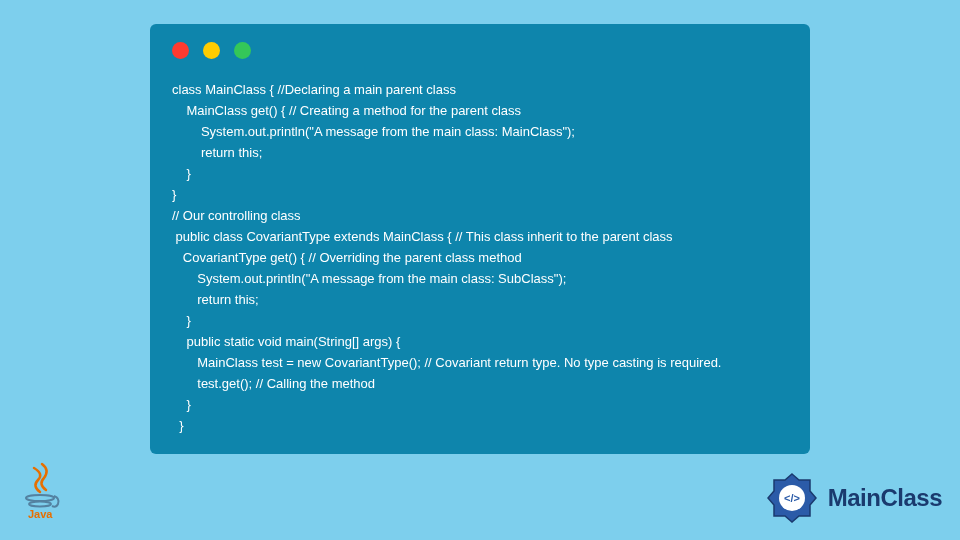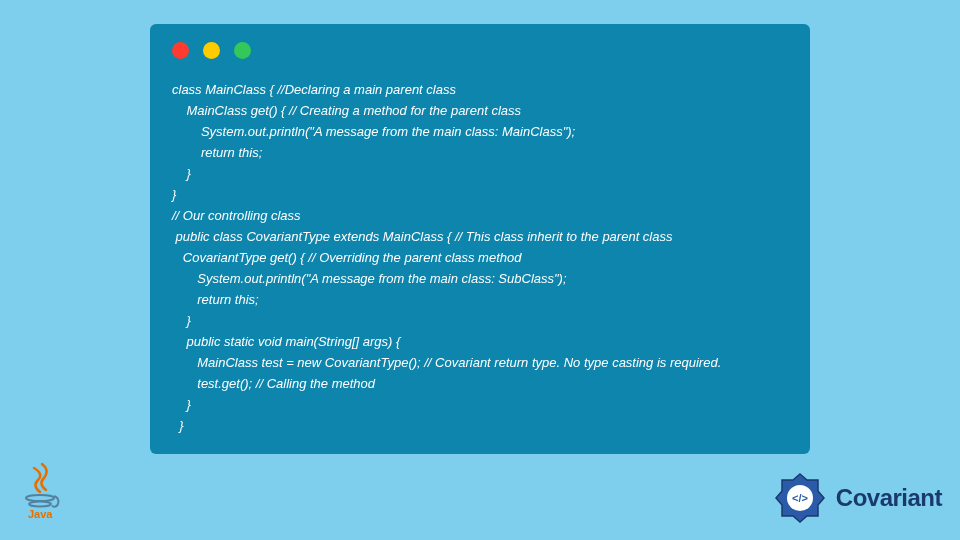--- a/index.html
+++ b/index.html
@@ -13,21 +13,20 @@
     }
     .code-window {
       position: absolute;
       top: 24px;
       left: 150px;
       width: 660px;
       height: 430px;
       background: #0e85ac;
       border-radius: 6px;
       padding: 18px 22px;
-      font-style: italic;
     }
     .dots {
       display: flex;
       gap: 14px;
       margin-bottom: 20px;
     }
     .dot {
       width: 17px;
       height: 17px;
       border-radius: 50%;
@@ -111,14 +110,14 @@
 <div class="delft-logo">
   <div class="delft-badge">
     <svg viewBox="0 0 56 56" width="56" height="56">
       <g transform="translate(28,28)">
         <polygon points="0,-24 7,-18 18,-18 18,-7 24,0 18,7 18,18 7,18 0,24 -7,18 -18,18 -18,7 -24,0 -18,-7 -18,-18 -7,-18" fill="#2b5ba8" stroke="#1a3a6e" stroke-width="1.5"></polygon>
         <circle cx="0" cy="0" r="13" fill="#ffffff"></circle>
         <text x="0" y="4" font-size="11" text-anchor="middle" fill="#2b5ba8" font-weight="bold">&lt;/&gt;</text>
       </g>
     </svg>
   </div>
-  <div class="delft-text">Covariant</div>
+  <div class="delft-text">MainClass</div>
 </div>
 
 </body></html>

